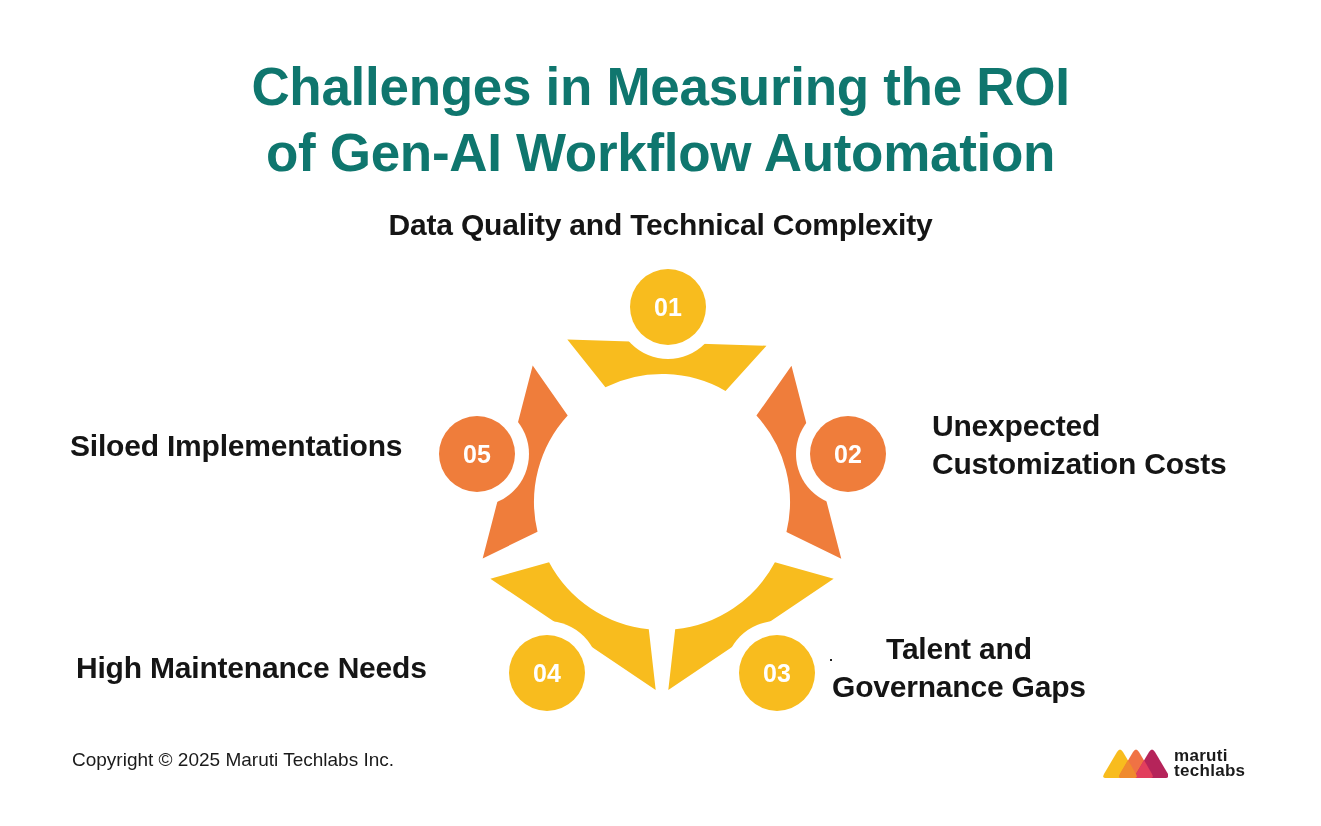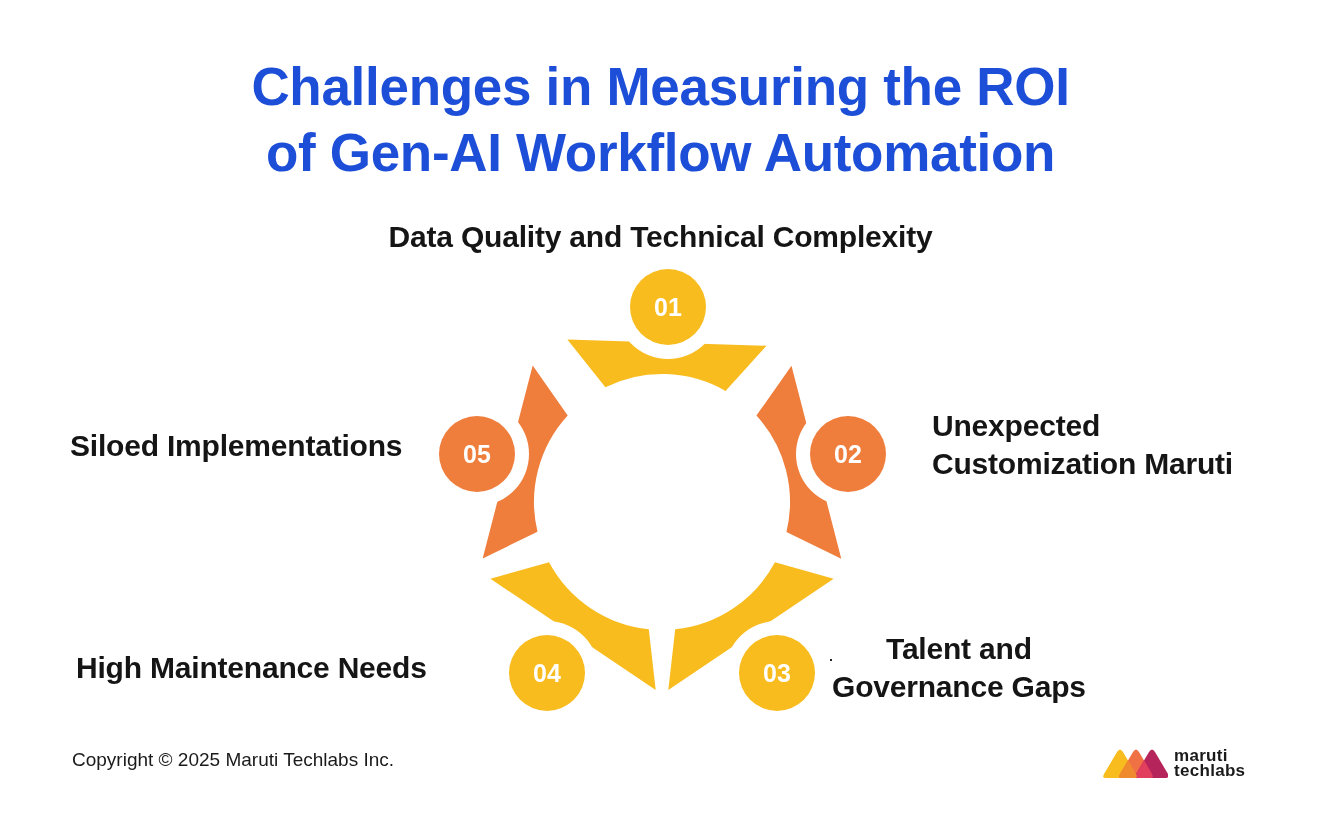--- a/index.html
+++ b/index.html
@@ -1,29 +1,29 @@
 <!DOCTYPE html>
 <html><head>
   <meta charset="utf-8">
   <style>
     * { margin: 0; padding: 0; box-sizing: border-box; }
     html, body { width: 1321px; height: 826px; background: #ffffff; overflow: hidden; }
     body { position: relative; font-family: "Liberation Sans", "DejaVu Sans", sans-serif; color: #1c1c1c; }
     .title {
       position: absolute; left: 0; top: 54px; width: 1321px;
       text-align: center; font-weight: 700; font-size: 53px; line-height: 66px;
-      color: #1d4ed8; letter-spacing: -0.3px;
+      color: #0f766e; letter-spacing: -0.3px;
     }
     .title span { display: block; }
     .label {
       position: absolute; font-weight: 700; font-size: 30px; line-height: 38px;
       color: #151515; white-space: nowrap; letter-spacing: -0.2px;
     }
     .label span { display: block; }
-    #label-1 { left: 0; width: 1321px; top: 218px; text-align: center; }
+    #label-1 { left: 0; width: 1321px; top: 206px; text-align: center; }
     #label-2 { left: 902px; top: 407px; margin-left: 30px; }
     #label-3 { left: 832px; top: 630px; text-align: center; }
     #label-4 { left: 76px; top: 649px; }
     #label-5 { left: 33px; top: 427px; margin-left: 37px; }
     .stray-dot { position: absolute; left: 830px; top: 659px; width: 2px; height: 2px; background: #222; }
     svg.diagram { position: absolute; left: 0; top: 0; }
     .num { font-family: "Liberation Sans", "DejaVu Sans", sans-serif; font-weight: 700; font-size: 25px; fill: #ffffff; }
     .copyright {
       position: absolute; left: 72px; top: 749px; font-size: 19px; color: #1a1a1a;
     }
@@ -40,21 +40,21 @@
 <div class="title">
   <span>Challenges in Measuring the ROI</span>
   <span>of Gen-AI Workflow Automation</span>
 </div>
 
 <div class="label" id="label-1">
   <span>Data Quality and Technical Complexity</span>
 </div>
 <div class="label" id="label-2">
   <span>Unexpected</span>
-  <span>Customization Maruti</span>
+  <span>Customization Costs</span>
 </div>
 <div class="label" id="label-3">
   <span>Talent and</span>
   <span>Governance Gaps</span>
 </div>
 <div class="stray-dot"></div>
 <div class="label" id="label-4">
   <span>High Maintenance Needs</span>
 </div>
 <div class="label" id="label-5">

